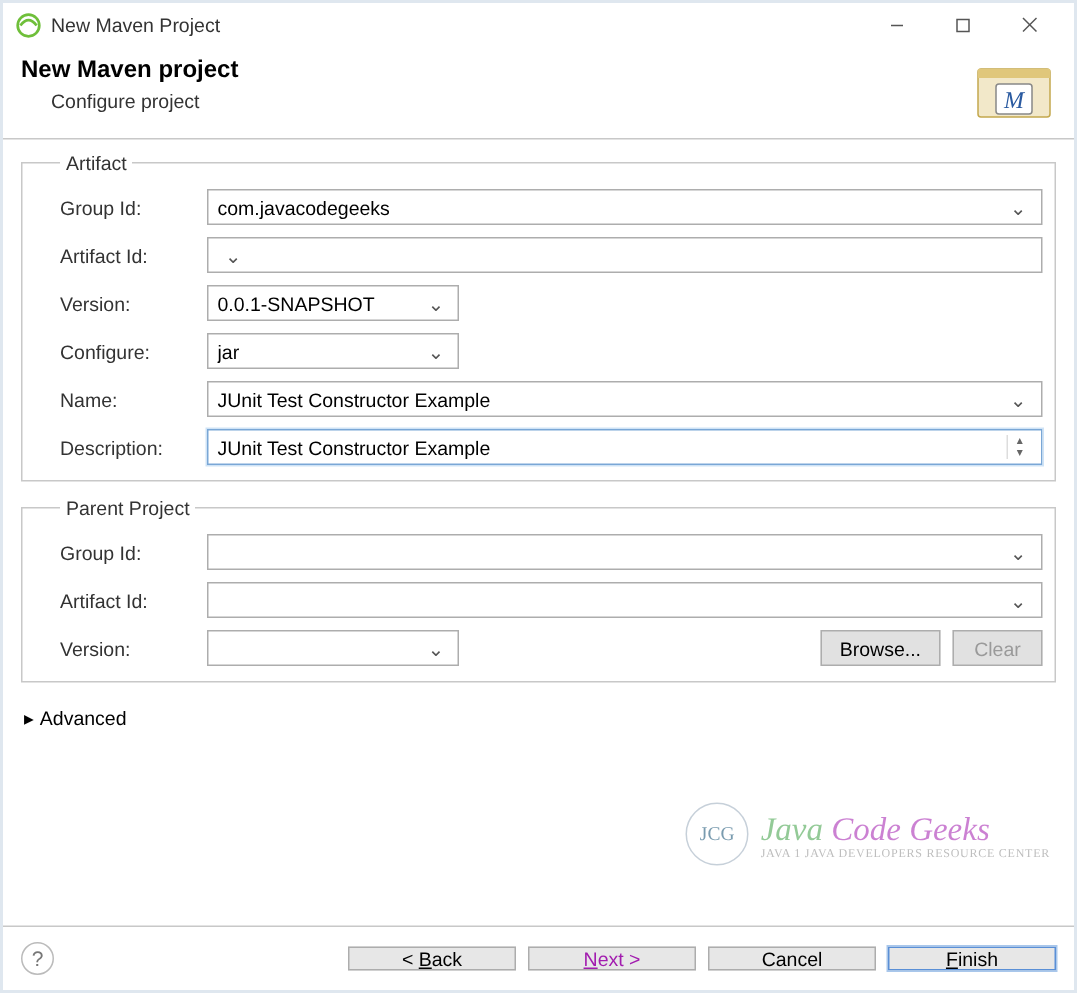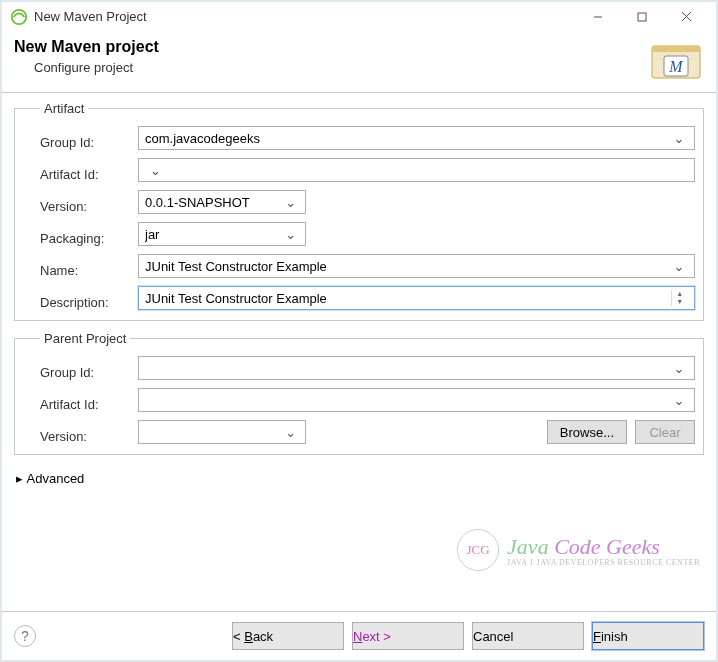--- a/index.html
+++ b/index.html
@@ -46,21 +46,21 @@
   .divider { height:1px; background:#c8c8c8; }
   
   .content { flex:1; padding: 8px 12px 0 12px; position:relative; }
   fieldset {
     border:1px solid #c8c8c8;
     padding: 10px 8px 10px 25px;
     margin-bottom:10px;
   }
   legend { font-size:13px; color:#333; padding:0 4px; }
   .row {
-    display:flex; align-items:flex-end; gap:8px;
+    display:flex; align-items:center; gap:8px;
     margin-bottom:8px;
   }
   .row:last-child { margin-bottom:0; }
   .label { width:90px; color:#333; }
   .field {
     flex:1;
     border:1px solid #adadad;
     height:24px;
     padding: 3px 6px;
     font-size:13px;
@@ -100,43 +100,43 @@
   }
   
   .watermark {
     position:absolute; right:16px; bottom:40px;
     opacity:0.55;
     font-family:"Times New Roman", serif;
   }
   .watermark .logo { display:flex; align-items:center; gap:8px; }
   .watermark .circle {
     width:42px;height:42px;border-radius:50%;border:1px solid #9ab; display:flex;align-items:center;justify-content:center;
-    color:#be185d; font-size:13px; position:relative;
+    color:#0c4a6e; font-size:13px; position:relative;
   }
   .watermark .name { font-size:22px; font-style:italic; }
   .watermark .name .j { color:#3c9f43; }
   .watermark .name .g { color:#a21caf; }
   .watermark .sub { font-size:8px; color:#888; letter-spacing:0.5px; margin-top:-2px; }
   
   .footer {
     border-top:1px solid #c8c8c8;
     padding: 10px 12px;
     display:flex; align-items:center;
   }
   .footer .help {
     width:22px;height:22px;border:1px solid #bbb;border-radius:50%;
     display:flex;align-items:center;justify-content:center;
     color:#777;font-size:14px;
   }
   .footer-spacer { flex:1; }
   .wbtn {
-    width:112px; height:28px;
+    width:112px; height:16px;
     border:1px solid #adadad;
     background:#e7e7e7;
-    display:flex;align-items:center;justify-content:flex-start;
+    display:flex;align-items:center;justify-content:center;
     margin-left:8px; font-size:13px;
   }
   .wbtn.disabled { color:#a21caf; }
   .wbtn.primary { border-color:#5a8fd6; outline:1px solid #a9c7eb; }
   .underline-char { text-decoration: underline; }
 </style>
 </head>
 <body>
 
 <div class="titlebar">
@@ -204,21 +204,21 @@
 
     <div class="row">
       <div class="label">Version:</div>
       <div class="field small">
         <input value="0.0.1-SNAPSHOT" style="">
         <span class="chevron">⌄</span>
       </div>
     </div>
 
     <div class="row">
-      <div class="label">Packaging:</div>
+      <div class="label">Configure:</div>
       <div class="field small">
         <input value="jar" style="">
         <span class="chevron">⌄</span>
       </div>
     </div>
 
     <div class="row">
       <div class="label">Name:</div>
       <div class="field">
         <input value="JUnit Test Constructor Example" style="">

